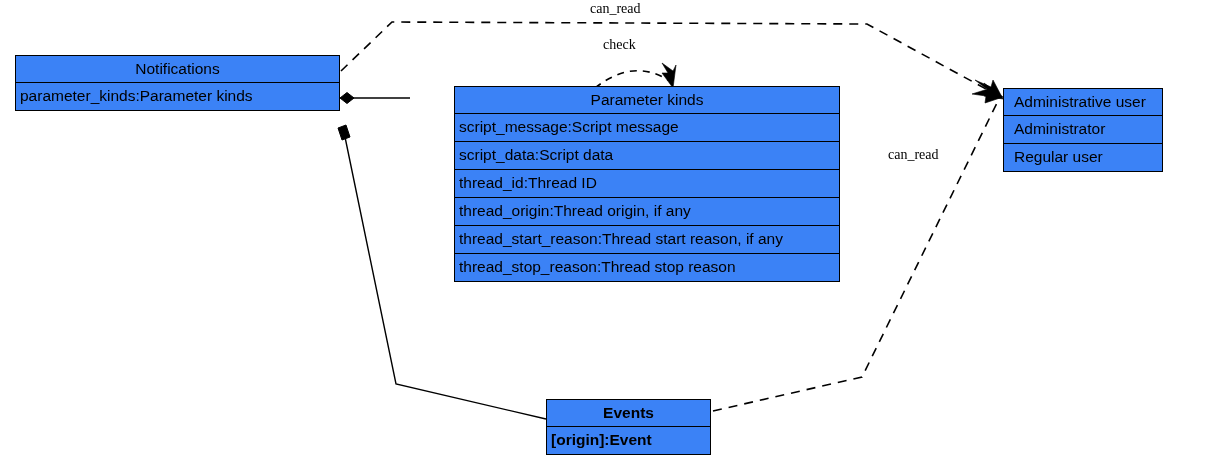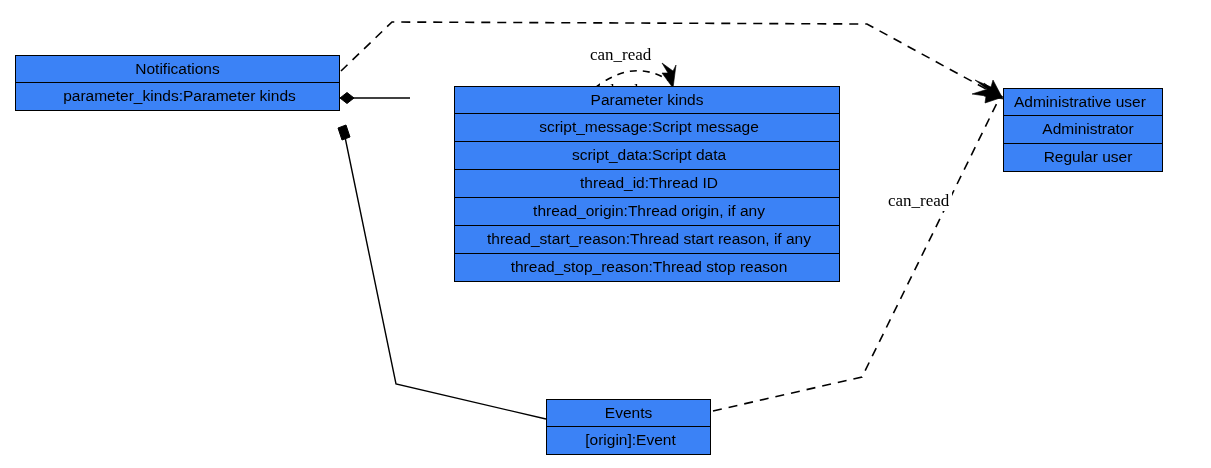--- a/index.html
+++ b/index.html
@@ -28,21 +28,20 @@
     background: #3b82f6;
     height: 28px;
     line-height: 26px;
     font-size: 15.5px;
     color: #000000;
     white-space: nowrap;
     overflow: hidden;
   }
   .uml-row + .uml-row {
     border-top: none;
-    text-align: center;
   }
   .uml-title {
     text-align: center;
   }
   .uml-attr {
     text-align: left;
     padding-left: 4px;
   }
   
   #box-notifications {
@@ -62,20 +61,21 @@
     width: 193px;
   }
   #box-admin-user .uml-attr {
     width: 160px;
     padding-left: 10px;
   }
   #box-events {
     left: 546px;
     top: 399px;
     width: 165px;
+    font-weight: bold;
   }
   
   #edges {
     position: absolute;
     left: 0;
     top: 0;
     width: 1211px;
     height: 468px;
     pointer-events: none;
   }
@@ -97,26 +97,25 @@
   }
   .arrowhead {
     fill: #000000;
     stroke: #000000;
     stroke-width: 0.6;
   }
   
   .edge-label {
     position: absolute;
     font-family: "Liberation Serif", serif;
-    font-size: 17px;
+    font-size: 14px;
     color: #000000;
     white-space: nowrap;
     background: #ffffff;
     padding: 0 3px;
-    margin-top: 44px;
   }
   #label-can-read-top { left: 587px; top: 1px; }
   #label-check        { left: 600px; top: 37px; }
   #label-can-read-right { left: 885px; top: 147px; }
 </style>
 </head>
 <body>
 
 <div id="canvas">
 

